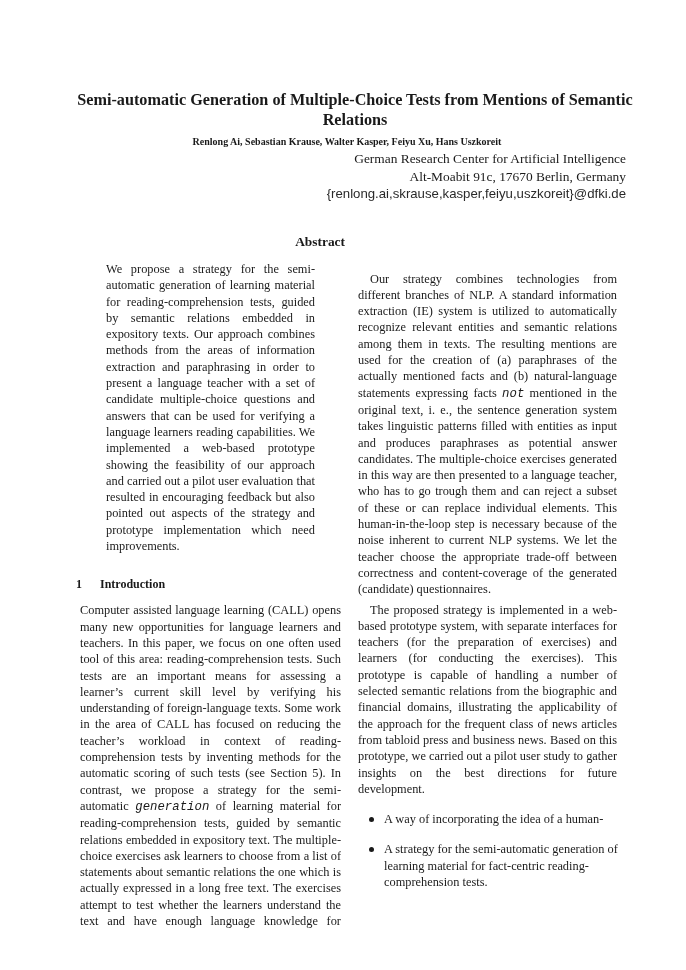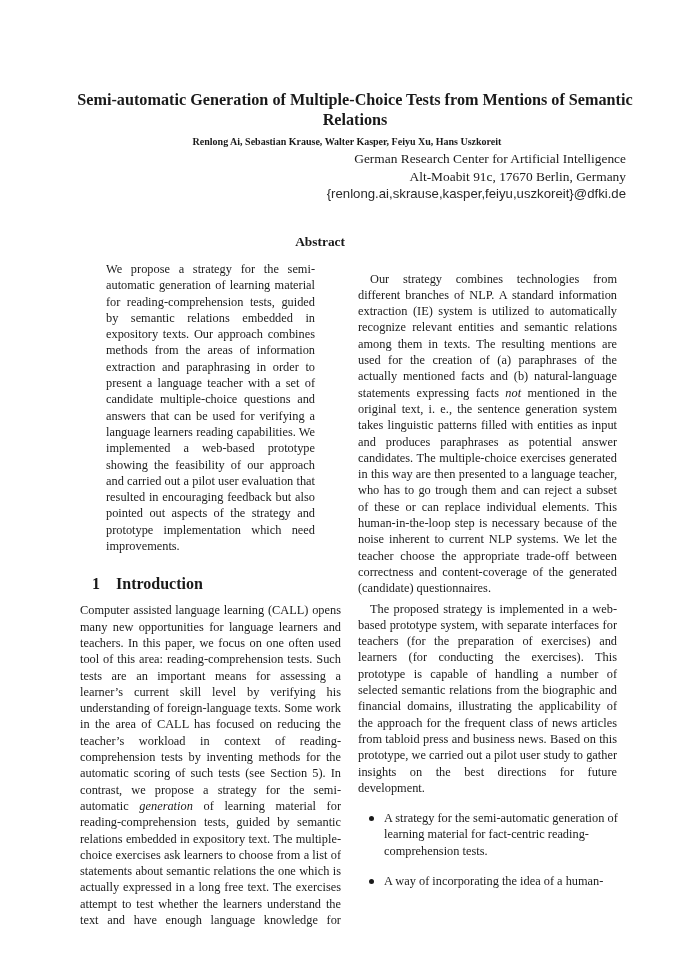--- a/index.html
+++ b/index.html
@@ -33,32 +33,32 @@
   }
   .col p { margin: 4px; }
   .col-left { left: 76px; width: 269px; top: 234px; }
   .col-right { left: 354px; width: 267px; top: 234px; }
   .abstract-head {
     text-align: right; font-weight: bold; font-size: 13.4px; line-height: 16px;
     margin: 0 0 11px 0; padding-left: 10px;
   }
   .abstract-body { padding: 0 26px 0 26px; }
   .section-head {
-    font-weight: bold; font-size: 16px; line-height: 16px;
-    margin: 22px 0 10px 16px;
+    font-weight: bold; font-size: 12px; line-height: 16px;
+    margin: 22px 0 10px 0;
   }
   .section-head .num { display: inline-block; width: 24px; }
   .indent { text-indent: 12px; }
   .bullets { list-style: none; margin: 14px 0 0 0; padding: 0; }
   .bullets li { position: relative; padding-left: 30px; margin-bottom: 14px; text-align: left; }
   .bullets li .dot {
     position: absolute; left: 15px; top: 6px; width: 5px; height: 5px;
     border-radius: 50%; background: #1a1a1a;
   }
-  em { font-style: italic; }
+  em { font-style: italic; font-family: Liberation Mono, monospace; }
 </style>
 </head>
 <body>
 
 <h1 class="title">Semi-automatic Generation of Multiple-Choice Tests from Mentions of Semantic Relations</h1>
 <h2 class="authors">Renlong Ai, Sebastian Krause, Walter Kasper, Feiyu Xu, Hans Uszkoreit</h2>
 <div class="affil">
   <div>German Research Center for Artificial Intelligence</div>
   <div>Alt-Moabit 91c, 17670 Berlin, Germany</div>
   <div class="email">{renlong.ai,skrause,kasper,feiyu,uszkoreit}@dfki.de</div>
@@ -74,16 +74,16 @@
   <p style="height:328px; overflow:hidden;"><span>Computer assisted language learning (CALL) opens many new opportunities for language learners and teachers. In this paper, we focus on one often used tool of this area: reading-comprehension tests. Such tests are an important means for assessing a learner’s current skill level by verifying his understanding of foreign-language texts. Some work in the area of CALL has focused on reducing the teacher’s workload in context of reading-comprehension tests by inventing methods for the automatic scoring of such tests (see Section 5). In contrast, we propose a strategy for the semi-automatic </span><em>generation</em><span> of learning material for reading-comprehension tests, guided by semantic relations embedded in expository text. The multiple-choice exercises ask learners to choose from a list of statements about semantic relations the one which is actually expressed in a long free text. The exercises attempt to test whether the learners understand the text and have enough language knowledge for recognizing variants of expressions for the same semantic relations.</span></p>
 </div>
 
 <div class="col col-right">
   <div style="height:32.6px; overflow:hidden; position:relative;">
     
   </div>
   <p class="indent"><span>Our strategy combines technologies from different branches of NLP. A standard information extraction (IE) system is utilized to automatically recognize relevant entities and semantic relations among them in texts. The resulting mentions are used for the creation of (a) paraphrases of the actually mentioned facts and (b) natural-language statements expressing facts </span><em>not</em><span> mentioned in the original text, i. e., the sentence generation system takes linguistic patterns filled with entities as input and produces paraphrases as potential answer candidates. The multiple-choice exercises generated in this way are then presented to a language teacher, who has to go trough them and can reject a subset of these or can replace individual elements. This human-in-the-loop step is necessary because of the noise inherent to current NLP systems. We let the teacher choose the appropriate trade-off between correctness and content-coverage of the generated (candidate) questionnaires.</span></p>
   <p class="indent">The proposed strategy is implemented in a web-based prototype system, with separate interfaces for teachers (for the preparation of exercises) and learners (for conducting the exercises). This prototype is capable of handling a number of selected semantic relations from the biographic and financial domains, illustrating the applicability of the approach for the frequent class of news articles from tabloid press and business news. Based on this prototype, we carried out a pilot user study to gather insights on the best directions for future development.</p>
   <ul class="bullets">
+    <li><span class="dot"></span><span>A way of incorporating the idea of a human-</span></li>
     <li><span class="dot"></span><span>A strategy for the semi-automatic generation of learning material for fact-centric reading-comprehension tests.</span></li>
-    <li><span class="dot"></span><span>A way of incorporating the idea of a human-</span></li>
   </ul>
 </div>
 
 </body></html>

